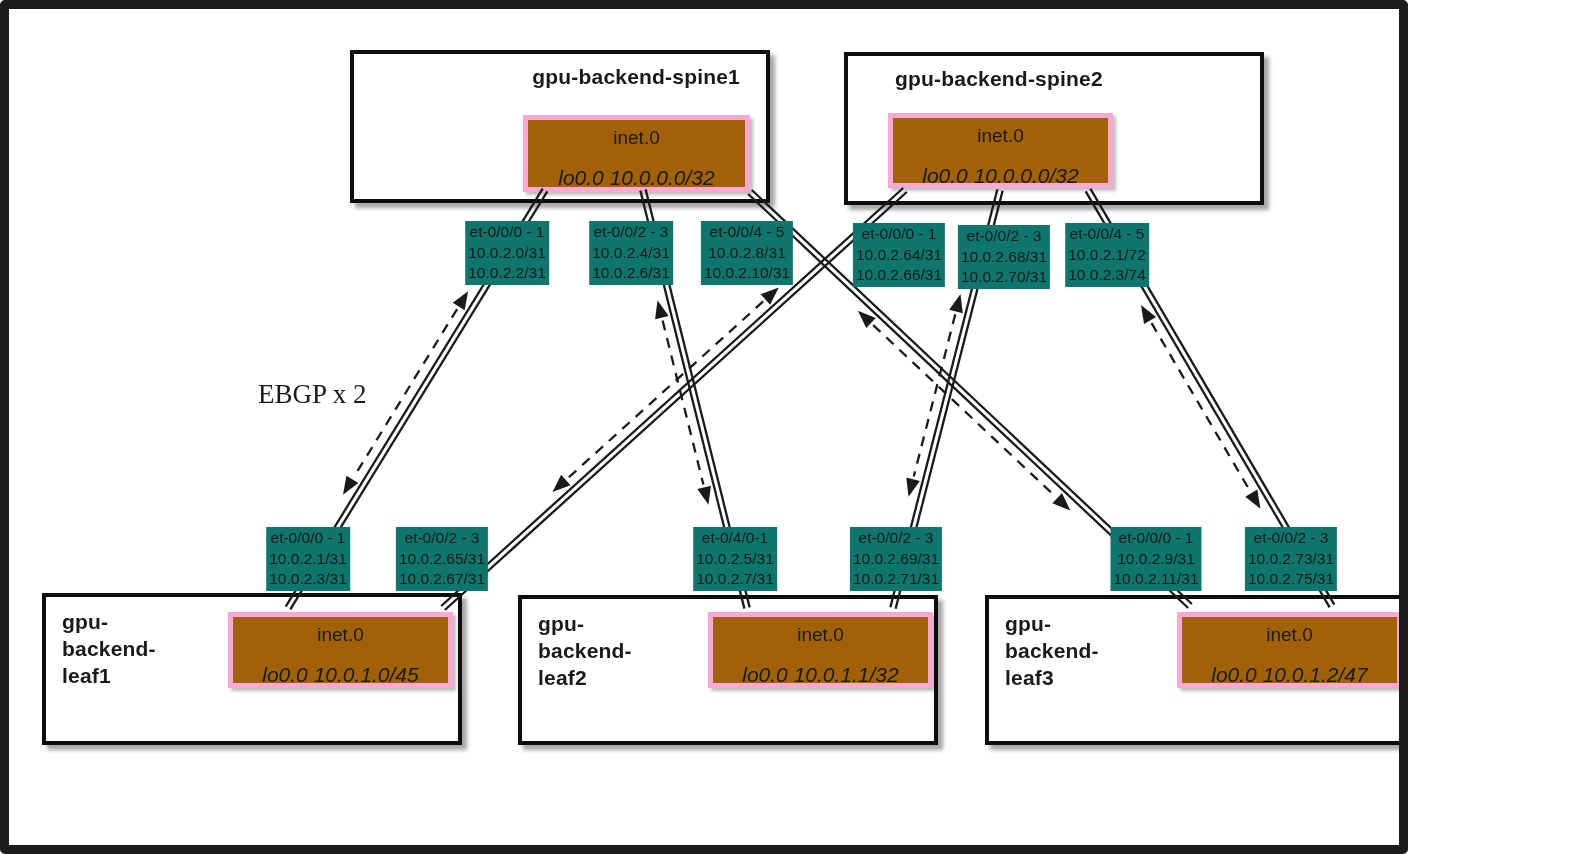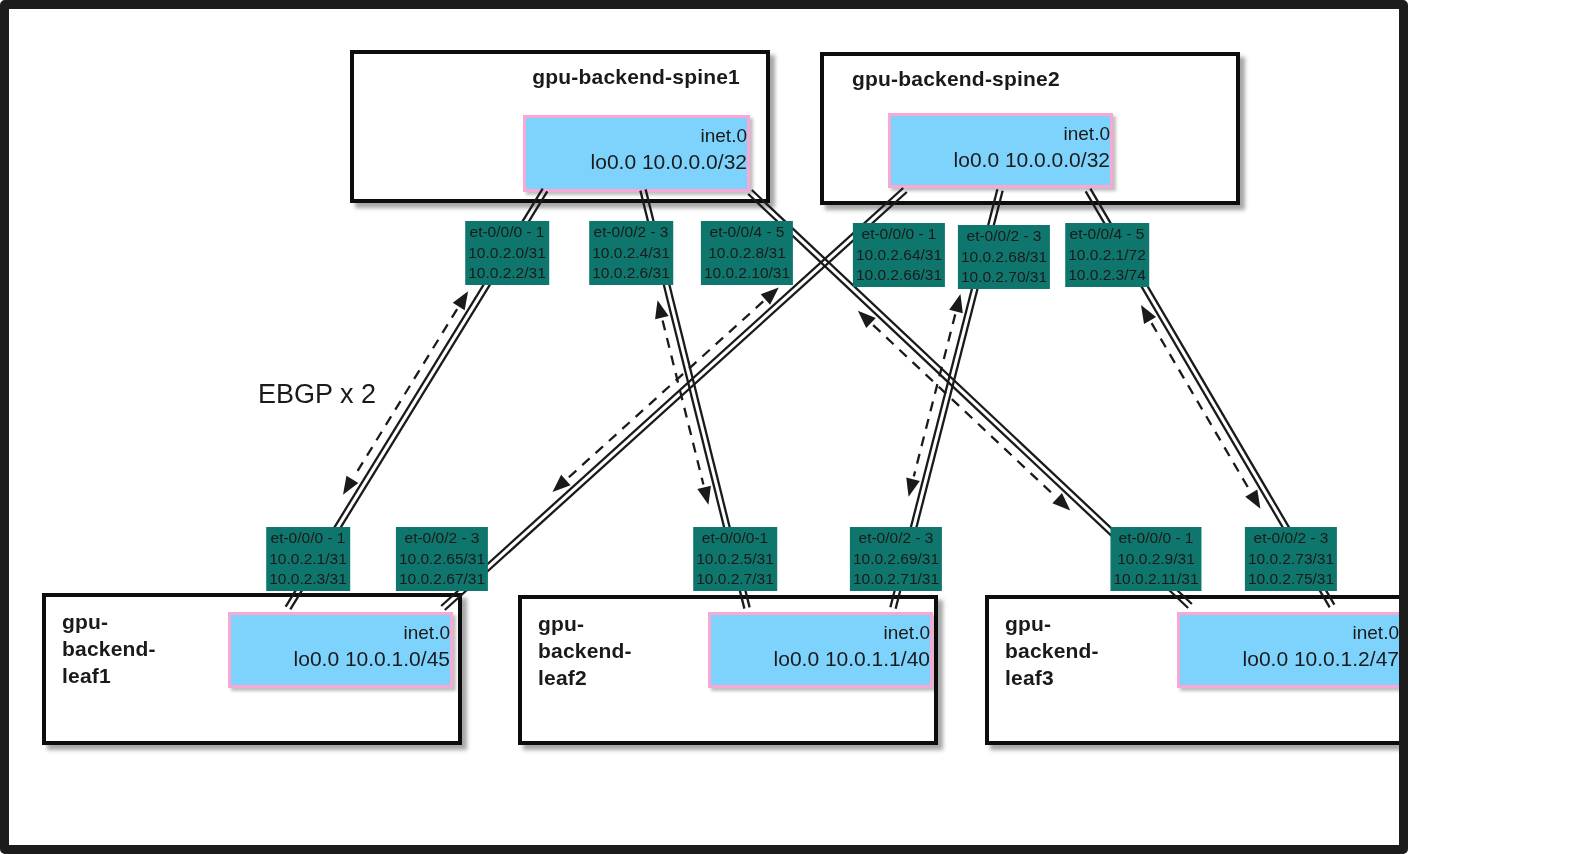--- a/index.html
+++ b/index.html
@@ -1,26 +1,26 @@
 <!DOCTYPE html>
 <html><head>
 <meta charset="utf-8">
 <style>
   html,body{margin:0;padding:0;background:#fff;}
   body{font-family:"Liberation Sans","DejaVu Sans",sans-serif;color:#1a1a1a;}
   #stage{position:relative;width:1408px;height:854px;background:#ffffff;overflow:hidden;}
   #frame{position:absolute;inset:0;border:9px solid #1c1c1c;border-radius:5px;pointer-events:none;z-index:10;}
   .node{position:absolute;background:#ffffff;border:4px solid #0d0d0d;box-shadow:5px 5px 4px rgba(0,0,0,0.35);z-index:1;box-sizing:border-box;}
   .node-title{font-weight:bold;font-size:21px;line-height:1.28;white-space:pre-line;letter-spacing:0.2px;}
-  .route-table{position:absolute;background:#7dd3fc;border:3px solid #f9a8d4;box-shadow:3px 3px 3px rgba(0,0,0,0.25);z-index:1;box-sizing:border-box;text-align:right;}
+  .route-table{position:absolute;background:#a16207;border:5px solid #f9a8d4;box-shadow:3px 3px 3px rgba(0,0,0,0.25);z-index:1;box-sizing:border-box;text-align:center;}
   .rt-name{font-size:19px;margin-top:7px;}
-  .rt-route{font-size:21px;margin-top:3px;}
+  .rt-route{font-size:21px;margin-top:17px;font-style:italic;}
   .iface-label{position:absolute;transform:translateX(-50%);text-align:center;font-size:15.5px;line-height:20.5px;white-space:pre-line;background:#0f766e;padding:1px 3px;z-index:3;}
   #links-svg{position:absolute;left:0;top:0;width:1577px;height:854px;z-index:2;}
-  #ebgp-label{position:absolute;left:258px;top:379px;font-size:27px;z-index:3;}
+  #ebgp-label{position:absolute;left:258px;top:379px;font-size:27px;z-index:3;font-family:Liberation Serif, serif;}
   #ellipsis{position:absolute;left:1436px;top:633px;display:flex;gap:14px;z-index:3;}
   .sq{width:12px;height:12px;background:#111;}
 </style>
 </head>
 <body>
 
 <div id="stage">
   <svg id="links-svg" viewBox="0 0 1577 854">
       <g>
         <line x1="547.3000440515348" y1="191.41414191685269" x2="290.3000440515347" y2="609.4141419168527" stroke="#1a1a1a" stroke-width="2.3"></line>
@@ -66,21 +66,21 @@
       </g>
     </svg>
   <div id="nodes-layer">
       <div class="node" style="left: 350px; top: 50px; width: 420px; height: 153px;">
         <div class="node-title" style="text-align: right; padding: 10px 26px 0px 0px;">gpu-backend-spine1</div>
       </div>
       <div class="route-table" style="left: 523px; top: 115px; width: 227px; height: 77px;">
         <div class="rt-name">inet.0</div>
         <div class="rt-route">lo0.0 10.0.0.0/32</div>
       </div>
-      <div class="node" style="left: 820px; top: 52px; width: 420px; height: 153px;">
+      <div class="node" style="left: 844px; top: 52px; width: 420px; height: 153px; padding-left: 19px;">
         <div class="node-title" style="text-align: left; padding: 10px 0px 0px 28px;">gpu-backend-spine2</div>
       </div>
       <div class="route-table" style="left: 888px; top: 113px; width: 225px; height: 75px;">
         <div class="rt-name">inet.0</div>
         <div class="rt-route">lo0.0 10.0.0.0/32</div>
       </div>
       <div class="node" style="left: 42px; top: 593px; width: 420px; height: 152px;">
         <div class="node-title" style="text-align: left; padding: 12px 0px 0px 16px;">gpu-
 backend-
 leaf1</div>
@@ -89,21 +89,21 @@
         <div class="rt-name">inet.0</div>
         <div class="rt-route">lo0.0 10.0.1.0/45</div>
       </div>
       <div class="node" style="left: 518px; top: 595px; width: 420px; height: 150px;">
         <div class="node-title" style="text-align: left; padding: 12px 0px 0px 16px;">gpu-
 backend-
 leaf2</div>
       </div>
       <div class="route-table" style="left: 708px; top: 612px; width: 225px; height: 76px;">
         <div class="rt-name">inet.0</div>
-        <div class="rt-route">lo0.0 10.0.1.1/40</div>
+        <div class="rt-route">lo0.0 10.0.1.1/32</div>
       </div>
       <div class="node" style="left: 985px; top: 595px; width: 420px; height: 150px;">
         <div class="node-title" style="text-align: left; padding: 12px 0px 0px 16px;">gpu-
 backend-
 leaf3</div>
       </div>
       <div class="route-table" style="left: 1177px; top: 612px; width: 225px; height: 76px;">
         <div class="rt-name">inet.0</div>
         <div class="rt-route">lo0.0 10.0.1.2/47</div>
       </div>
@@ -126,21 +126,21 @@
 10.0.2.70/31</div>
       <div class="iface-label" style="left: 1107px; top: 223px;">et-0/0/4 - 5
 10.0.2.1/72
 10.0.2.3/74</div>
       <div class="iface-label" style="left: 308px; top: 527px;">et-0/0/0 - 1
 10.0.2.1/31
 10.0.2.3/31</div>
       <div class="iface-label" style="left: 442px; top: 527px;">et-0/0/2 - 3
 10.0.2.65/31
 10.0.2.67/31</div>
-      <div class="iface-label" style="left: 735px; top: 527px;">et-0/0/0-1
+      <div class="iface-label" style="left: 735px; top: 527px;">et-0/4/0-1
 10.0.2.5/31
 10.0.2.7/31</div>
       <div class="iface-label" style="left: 896px; top: 527px;">et-0/0/2 - 3
 10.0.2.69/31
 10.0.2.71/31</div>
       <div class="iface-label" style="left: 1156px; top: 527px;">et-0/0/0 - 1
 10.0.2.9/31
 10.0.2.11/31</div>
       <div class="iface-label" style="left: 1291px; top: 527px;">et-0/0/2 - 3
 10.0.2.73/31

